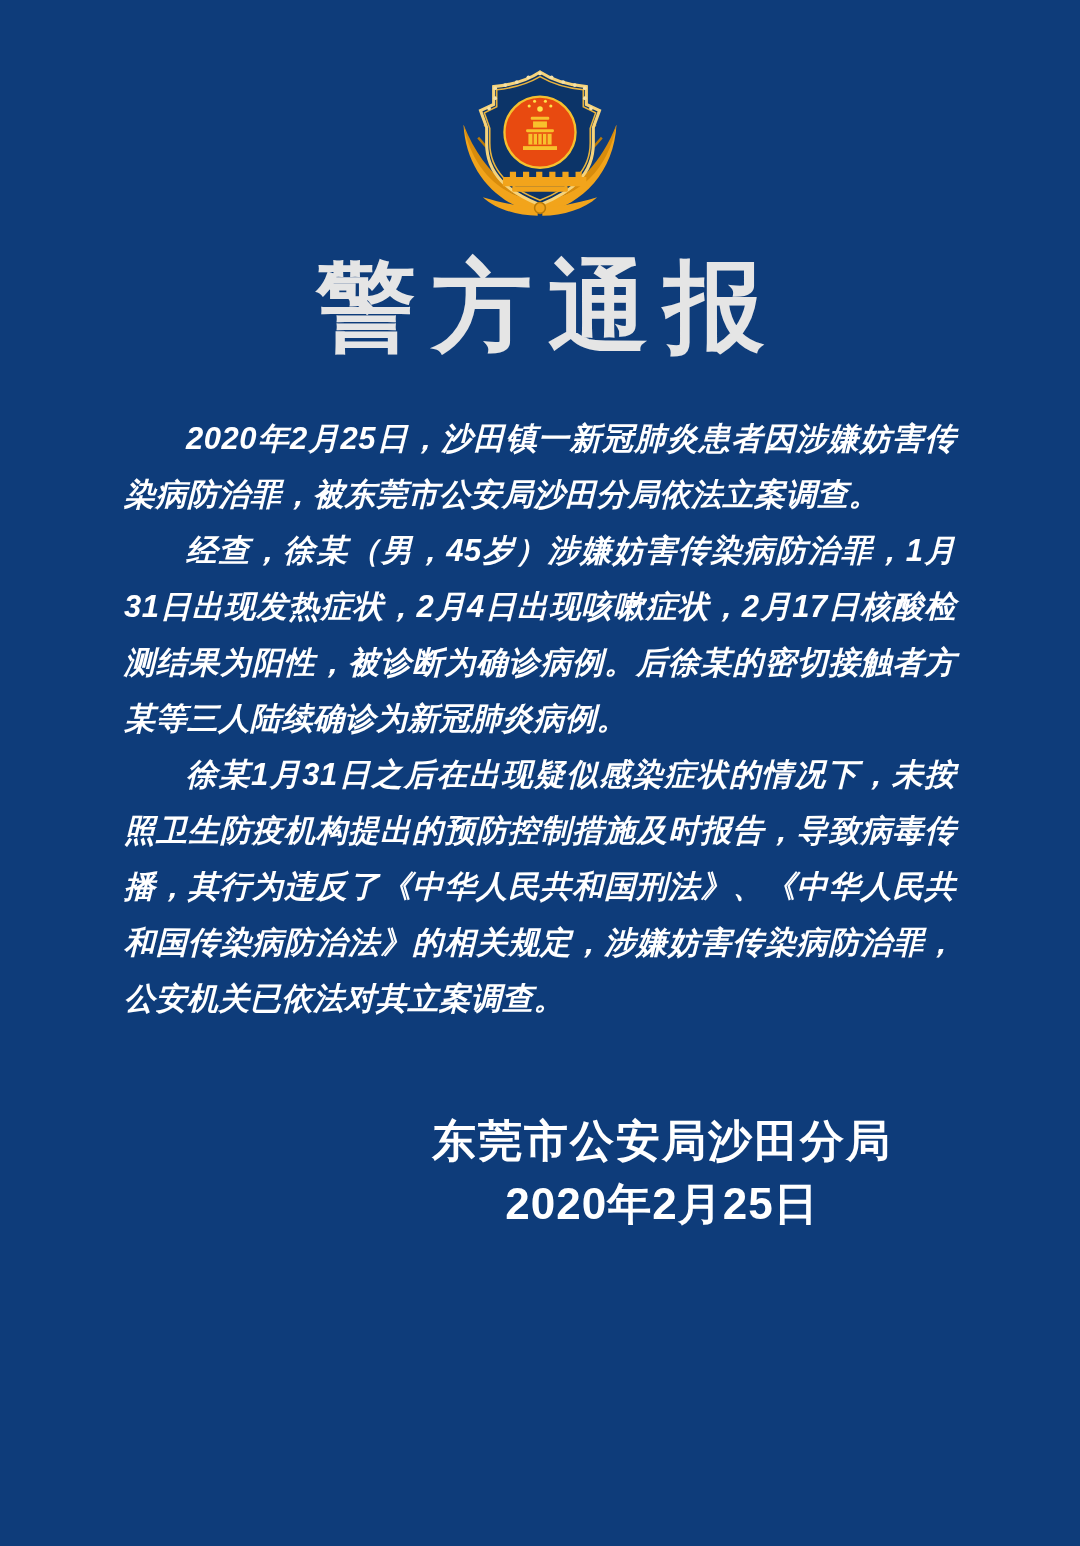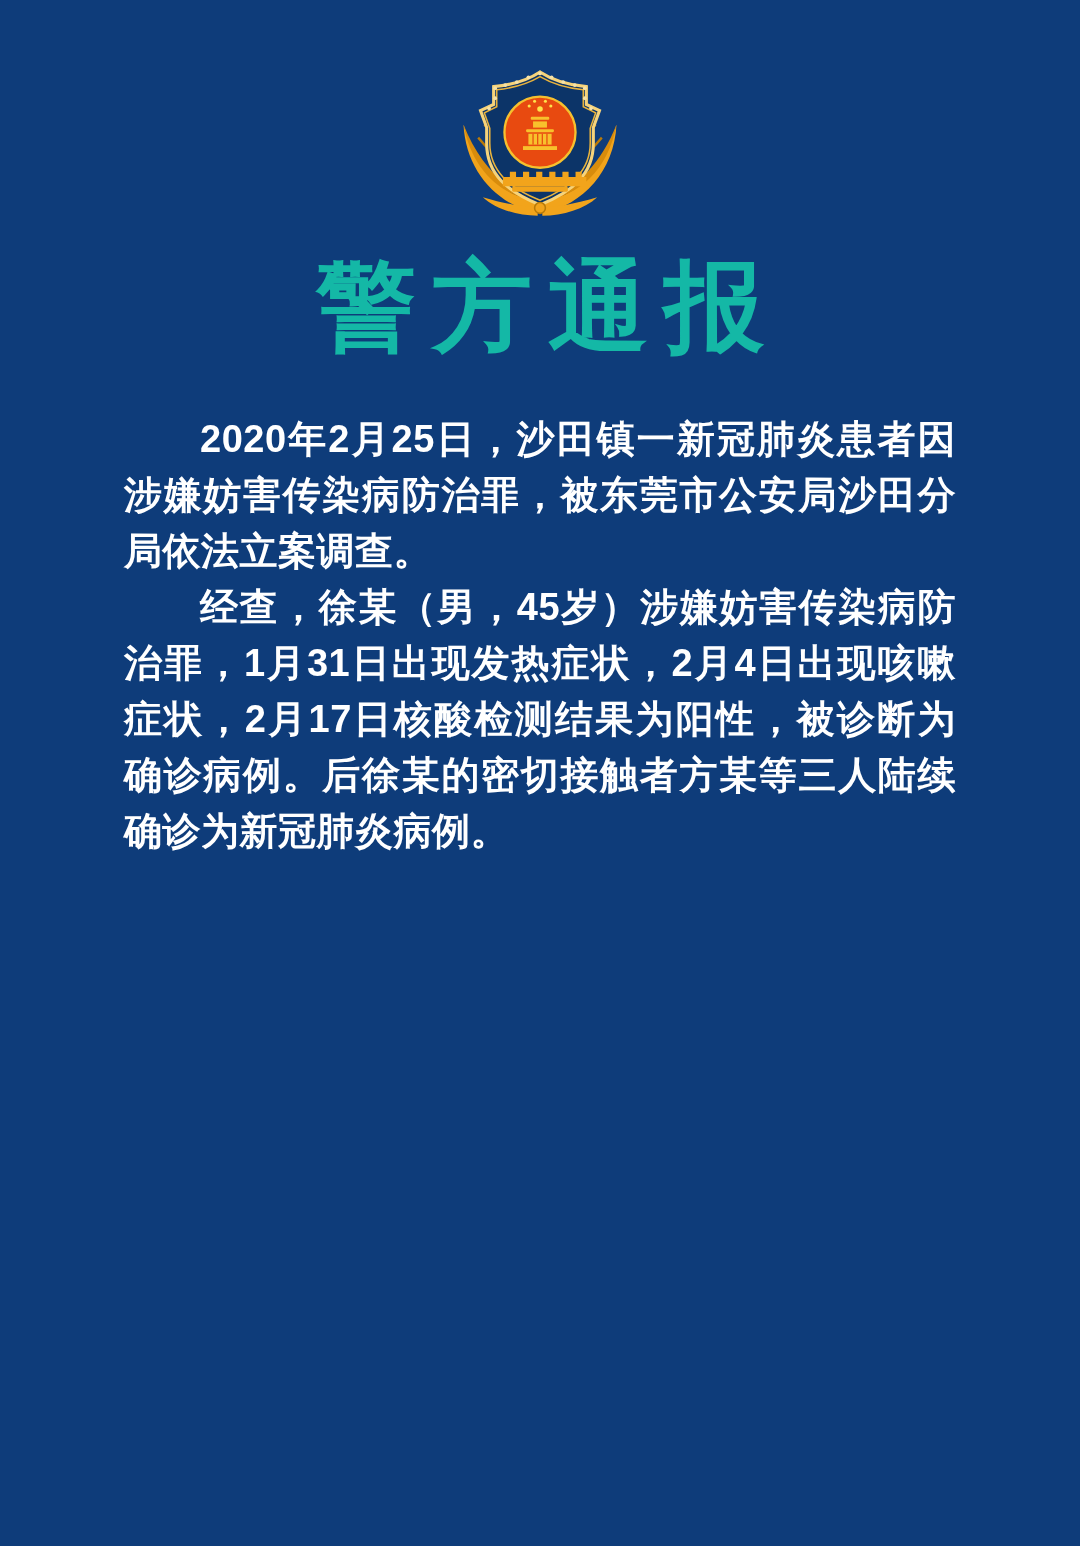--- a/index.html
+++ b/index.html
@@ -20,29 +20,30 @@
   }
   .emblem-wrap svg{display:block;width:170px;height:155px;}
   .title{
     margin:36px 0 0;
     text-align:center;
     font-size:100px;
     font-weight:900;
     letter-spacing:16px;
     text-indent:16px;
     line-height:102px;
-    color:#14b8a6;
+    color:#e5e5e5;
   }
   .body-text{
     width:832px;
     margin:54px auto 0;
-    font-size:38px;
+    font-size:31px;
     line-height:56px;
     text-align:justify;
     letter-spacing:0.5px;
+    font-style:italic;
   }
   .body-text p{
     margin:0;
     text-indent:2em;
   }
   .signature{
     margin-top:82px;
     display:flex;
     flex-direction:column;
     align-items:flex-end;
@@ -130,16 +131,23 @@
 
       <circle cx="110" cy="186" r="7" fill="#f2a41b" stroke="#b97a08" stroke-width="2"></circle>
     </svg>
   </div>
 
   <h1 class="title">警方通报</h1>
 
   <div class="body-text">
     <p>2020年2月25日，沙田镇一新冠肺炎患者因涉嫌妨害传染病防治罪，被东莞市公安局沙田分局依法立案调查。</p>
     <p>经查，徐某（男，45岁）涉嫌妨害传染病防治罪，1月31日出现发热症状，2月4日出现咳嗽症状，2月17日核酸检测结果为阳性，被诊断为确诊病例。后徐某的密切接触者方某等三人陆续确诊为新冠肺炎病例。</p>
+    <p>徐某1月31日之后在出现疑似感染症状的情况下，未按照卫生防疫机构提出的预防控制措施及时报告，导致病毒传播，其行为违反了《中华人民共和国刑法》、《中华人民共和国传染病防治法》的相关规定，涉嫌妨害传染病防治罪，公安机关已依法对其立案调查。</p>
   </div>
 
+  <div class="signature">
+    <div class="sig-inner">
+      <div class="agency">东莞市公安局沙田分局</div>
+      <div class="date">2020年2月25日</div>
+    </div>
+  </div>
 
 </div>
 
 </body></html>

